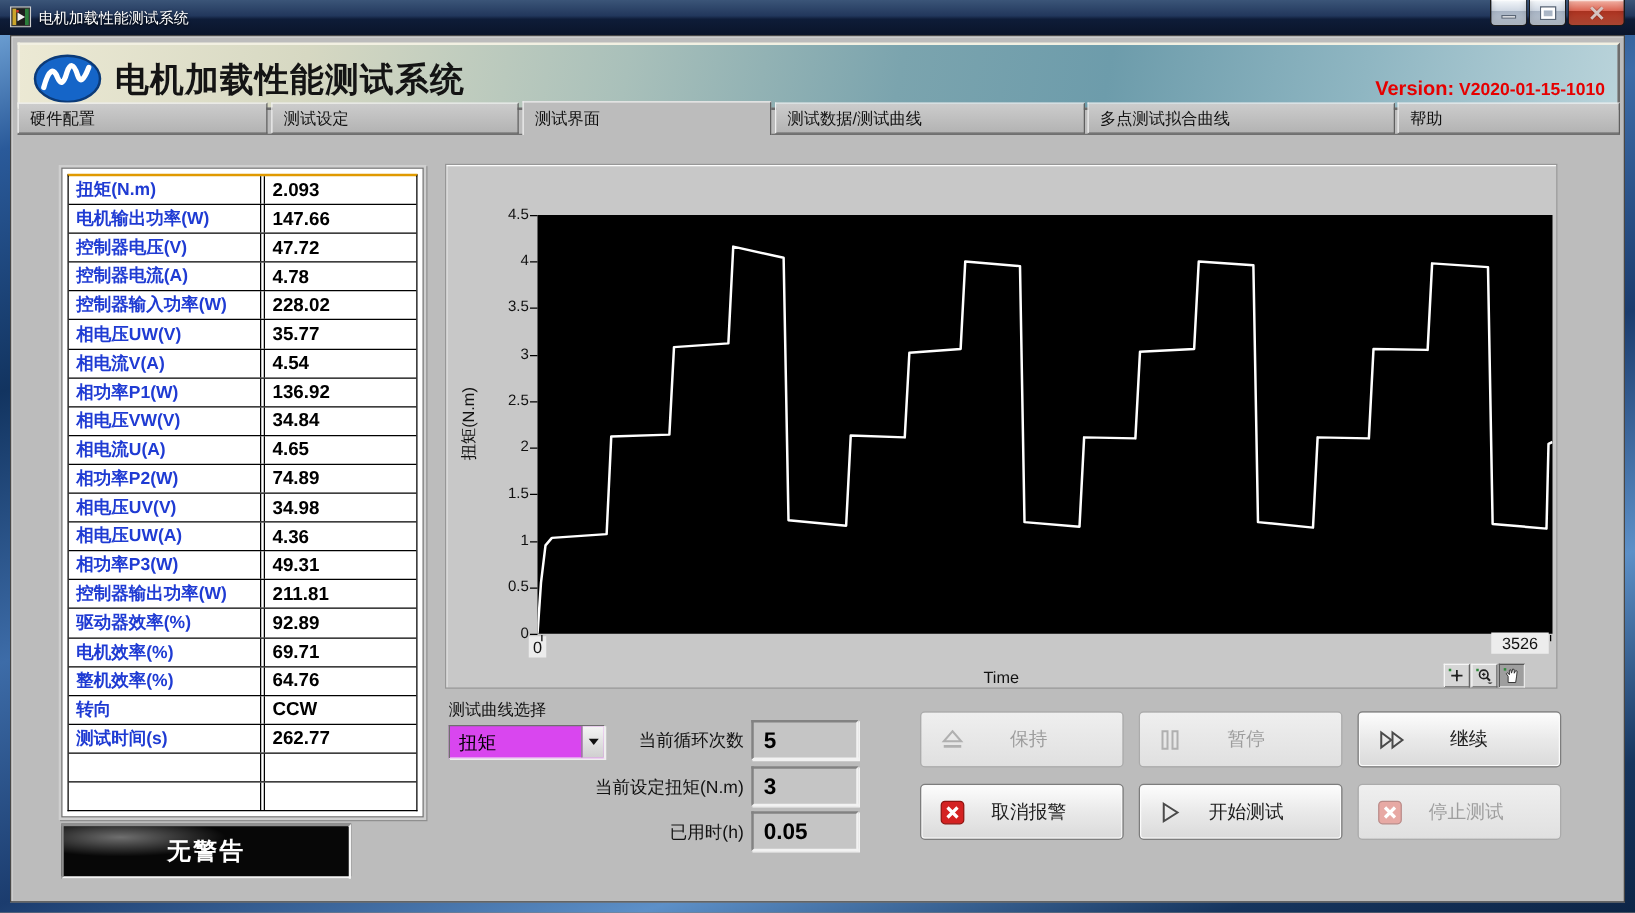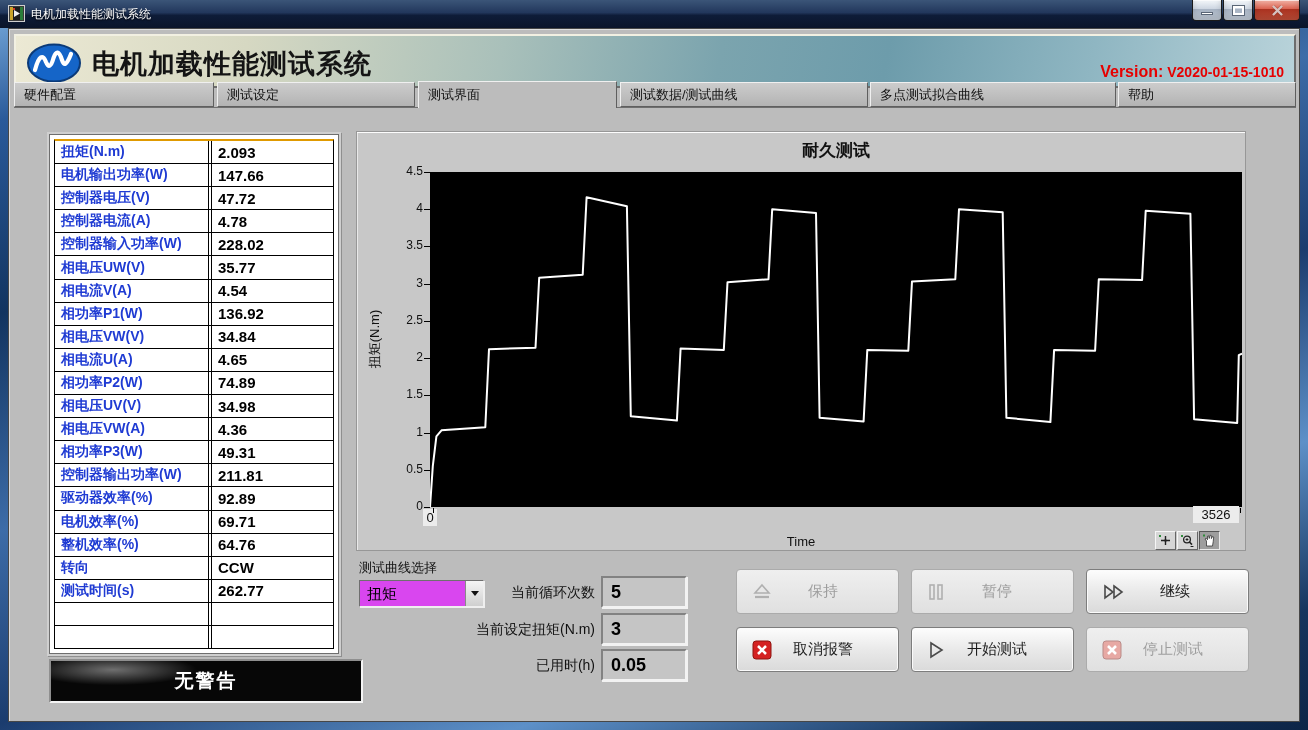--- a/index.html
+++ b/index.html
@@ -50,21 +50,21 @@
   
   .table-frame { position:absolute; left:38px; top:103px; width:290px; height:520px;
     background:#fff; border:1px solid #6e6e6e; box-shadow:0 0 0 2px #cfcfcf, 1px 1px 0 2px #8f8f8f; padding:4px; }
   .t-rows { height:100%; display:flex; flex-direction:column; border:1px solid #000; border-top:2px solid #e09a00; background:#fff; }
   .t-row { flex:1; display:flex; border-bottom:1px solid #000; min-height:0; }
   .t-row:last-child { border-bottom:none; }
   .t-label { width:153px; padding-left:6px; font-size:14px; font-weight:bold; color:#1f3bd3; display:flex; align-items:center; overflow:hidden; white-space:nowrap; }
   .t-sep { width:4px; border-left:1px solid #000; border-right:1px solid #000; }
   .t-value { flex:1; padding-left:6px; font-size:15px; font-weight:bold; color:#000; display:flex; align-items:center; white-space:nowrap; }
   
-  .warn-frame { position:absolute; left:38px; top:628px; width:314px; height:44px;
+  .warn-frame { position:absolute; left:38px; top:628px; width:232px; height:44px;
     background:#070707; border:2px solid; border-color:#8f8f8f #f4f4f4 #f4f4f4 #8f8f8f;
     display:flex; align-items:center; justify-content:center; overflow:hidden; }
   .warn-frame::before { content:''; position:absolute; inset:0;
     background:radial-gradient(ellipse 120px 22px at 20% 22%, rgba(255,255,255,.42), rgba(255,255,255,0) 70%); }
   .warn-text { color:#fff; font-size:19px; font-weight:bold; letter-spacing:2px; z-index:1; }
   
   .chart-panel { position:absolute; left:345px; top:100px; width:890px; height:420px;
     background:#c8c8c8; border:1px solid #979797; box-shadow:inset 0 1px 0 #fdfdfd, inset 1px 0 0 #e9e9e9; }
   .chart-title { position:absolute; left:79px; top:7px; width:800px; text-align:center; font-size:17px; font-weight:600; color:#111; }
   .plot { position:absolute; left:73px; top:40px; width:812px; height:335px; background:#000; }
@@ -230,21 +230,21 @@
     <div class="t-value">74.89</div>
   </div>
 
   <div class="t-row">
     <div class="t-label">相电压UV(V)</div>
     <div class="t-sep"></div>
     <div class="t-value">34.98</div>
   </div>
 
   <div class="t-row">
-    <div class="t-label">相电压VW(A)</div>
+    <div class="t-label">相电压UW(A)</div>
     <div class="t-sep"></div>
     <div class="t-value">4.36</div>
   </div>
 
   <div class="t-row">
     <div class="t-label">相功率P3(W)</div>
     <div class="t-sep"></div>
     <div class="t-value">49.31</div>
   </div>
 
@@ -296,21 +296,20 @@
     <div class="t-value"></div>
   </div>
 </div>
       </div>
 
       <div class="warn-frame">
         <span class="warn-text">无警告</span>
       </div>
 
       <div class="chart-panel">
-        <div class="chart-title">耐久测试</div>
         <div class="ylabel">扭矩(N.m)</div>
         <div id="yaxis" style="position: absolute; inset: 0px; pointer-events: none;">
             <div class="ytick" style="top: 32px;">4.5</div>
             <div class="ymark" style="top: 40px;"></div>
             <div class="ytick" style="top: 69.2222px;">4</div>
             <div class="ymark" style="top: 77.2px;"></div>
             <div class="ytick" style="top: 106.444px;">3.5</div>
             <div class="ymark" style="top: 114.4px;"></div>
             <div class="ytick" style="top: 143.667px;">3</div>
             <div class="ymark" style="top: 151.7px;"></div>

